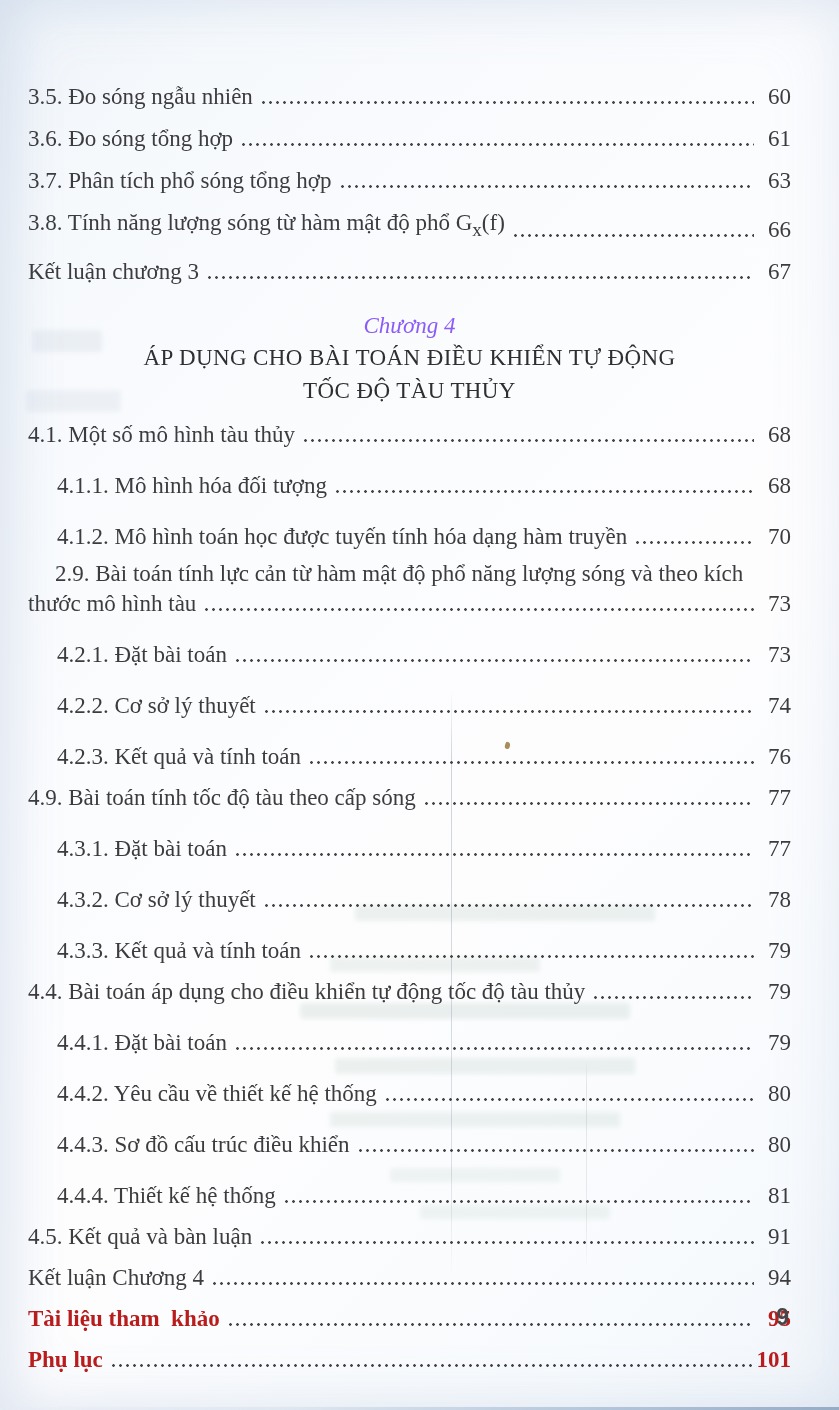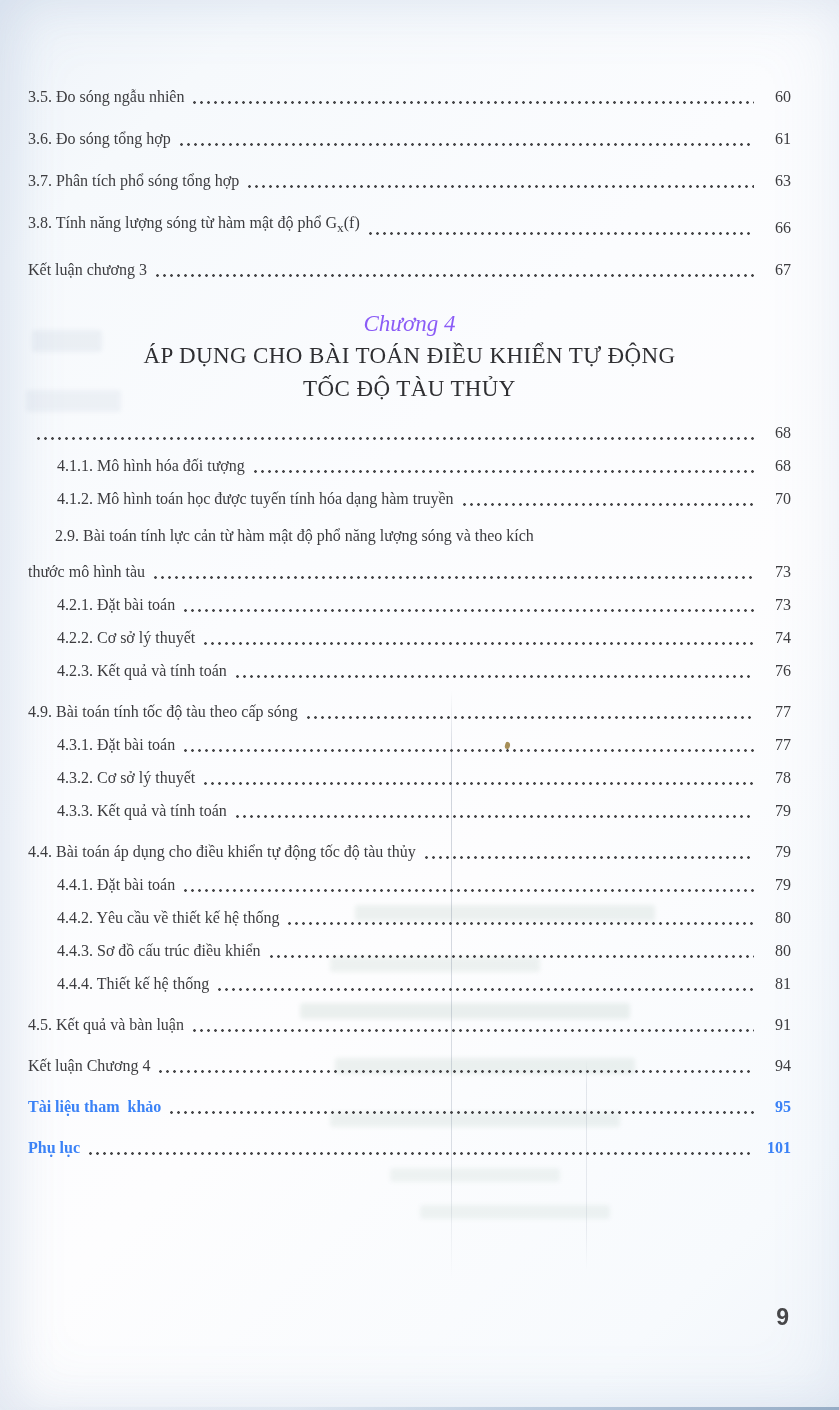--- a/index.html
+++ b/index.html
@@ -7,36 +7,36 @@
     width:839px;height:1410px;position:relative;overflow:hidden;
     background:linear-gradient(135deg,#eef3f9 0%,#f6f9fc 12%,#fbfcfe 38%,#fdfdfe 60%,#f7fafd 88%,#f1f5fa 100%);
     font-family:"Liberation Serif","DejaVu Serif",serif;
     color:#3c3c3f;
   }
   .vignette{position:absolute;inset:0;pointer-events:none;
     box-shadow:inset 0 0 70px rgba(120,150,190,.14), inset 18px 0 40px rgba(130,160,200,.10);}
   .bottom-edge{position:absolute;left:0;right:0;bottom:0;height:3px;
     background:linear-gradient(90deg,rgba(160,185,210,0) 0%,rgba(150,178,205,.15) 35%,rgba(140,168,198,.55) 70%,rgba(125,152,182,.75) 100%);}
   .content{position:absolute;left:28px;right:48px;top:84px;}
-  .row{display:flex;align-items:flex-end;line-height:26px;font-size:16px;}
+  .row{display:flex;align-items:flex-end;line-height:26px;font-size:23px;}
   .row .label{white-space:pre;}
   .row .dots{flex:1 1 auto;margin:0 3px 0 7px;align-self:stretch;
     background-image:radial-gradient(circle,#474749 1.15px,rgba(0,0,0,0) 1.55px);
     background-size:7px 5px;background-repeat:repeat-x;background-position:left calc(100% - 5px);}
   .row .pnum{min-width:34px;text-align:right;white-space:pre;}
-  .row.bold .label,.row.bold .pnum{font-weight:bold;color:#3b82f6;}
+  .row.bold .label,.row.bold .pnum{font-weight:bold;color:#b91c1c;}
   #section3-list .row + .row{margin-top:16px;}
   .heading{ text-align:center;margin-top:26px;}
   .kicker{font-style:italic;font-size:23px;line-height:30px;color:#8b5cf6;}
   .chap-title{font-size:23px;line-height:33px;letter-spacing:.4px;color:#2f2f32;}
   #ch4-list{margin-top:3px;}
   .row.main{margin-top:15px;}
-  .row.sub{margin-left:29px;margin-top:7px;}
+  .row.sub{margin-left:29px;margin-top:25px;}
   .row.textline{margin-left:27px;margin-top:11px;}
-  .row.cont{margin-top:10px;align-items:center;}
+  .row.cont{margin-top:4px;align-items:center;}
   .page-number{position:absolute;top:1303px;right:50px;font-size:23px;line-height:28px;
     font-family:"Liberation Sans","DejaVu Sans",sans-serif;font-weight:600;color:#474749;}
   
   .ghost{position:absolute;border-radius:3px;filter:blur(2px);pointer-events:none;}
   .ghost.green{background:#7fa291;}
   .ghost.blue{background:#6f87a6;}
   .crease{position:absolute;width:1px;pointer-events:none;
     background:linear-gradient(180deg,rgba(100,115,140,0),rgba(100,115,140,.30) 12%,rgba(100,115,140,.22) 80%,rgba(100,115,140,0));}
   .speck{position:absolute;width:5px;height:7px;background:#8a6a20;opacity:.75;
     border-radius:40% 60% 50% 50%;transform:rotate(15deg);}
@@ -91,20 +91,21 @@
     </div>
 
   <div class="heading">
     <div class="kicker">Chương 4</div>
     <div class="chap-title">ÁP DỤNG CHO BÀI TOÁN ĐIỀU KHIỂN TỰ ĐỘNG</div>
     <div class="chap-title">TỐC ĐỘ TÀU THỦY</div>
   </div>
 
   <div id="ch4-list">
       <div class="row main">
+        <span class="label">4.1. Một số mô hình tàu thủy</span>
         <span class="dots"></span>
         <span class="pnum">68</span>
       </div>
       <div class="row sub">
         <span class="label">4.1.1. Mô hình hóa đối tượng</span>
         <span class="dots"></span>
         <span class="pnum">68</span>
       </div>
       <div class="row sub">
         <span class="label">4.1.2. Mô hình toán học được tuyến tính hóa dạng hàm truyền</span>

